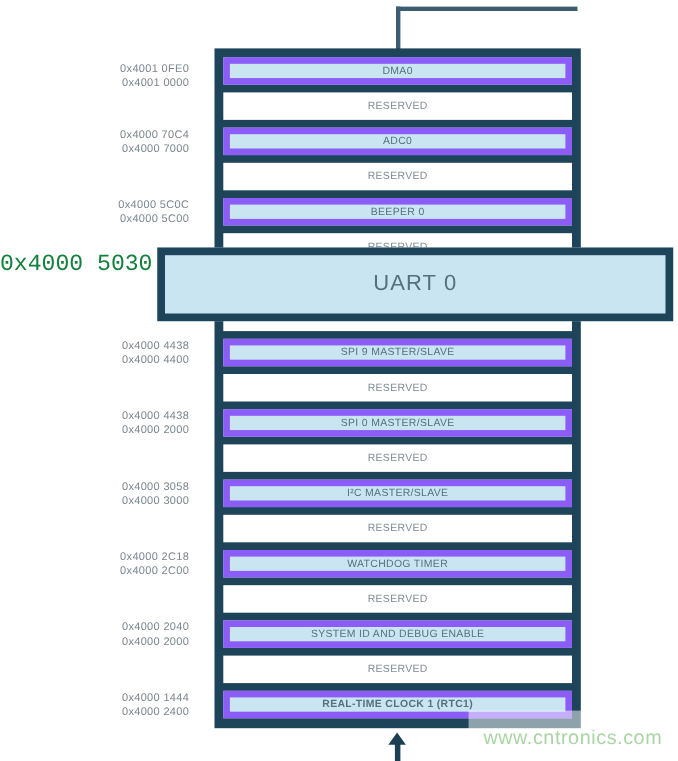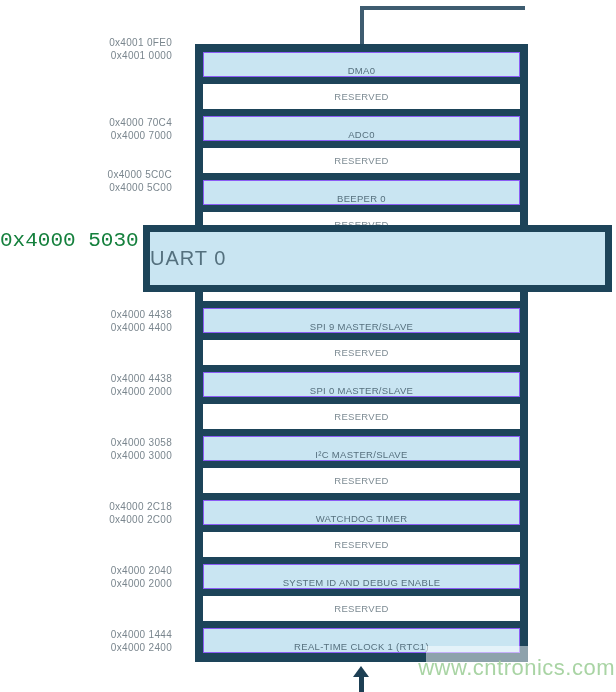--- a/index.html
+++ b/index.html
@@ -41,22 +41,22 @@
   }
   .row {
     width: 317px;
     height: 25px;
     margin-bottom: 7px;
     display: flex;
     align-items: center;
     justify-content: center;
     box-sizing: border-box;
   }
-  .row:last-child { margin-bottom: 1px; }
-  .row.blue  { background: #c9e5f2; border: 1px solid #8b5cf6; align-items: flex-end; }
+  .row:last-child { margin-bottom: 1px; font-weight: bold; }
+  .row.blue  { background: #c9e5f2; border: 6px solid #8b5cf6; }
   .row.white { background: #ffffff; text-align: center; }
   .row .lbl {
     font-size: 9.5px;
     letter-spacing: 0.3px;
     color: #56707e;
     white-space: nowrap;
   }
   .row.white .lbl { color: #7d8b93; }
 
   
@@ -74,21 +74,21 @@
   
   .callout {
     position: absolute;
     left: 143px; top: 225px;
     width: 469px; height: 67px;
     box-sizing: border-box;
     background: #c9e5f2;
     border: 7px solid #1d4459;
     display: flex;
     align-items: center;
-    justify-content: flex-start;
+    justify-content: center;
     z-index: 3;
   }
   .callout .callout-lbl {
     font-size: 20px;
     letter-spacing: 1px;
     color: #54707e;
   }
   .big-addr {
     position: absolute;
     left: 0; top: 227px;
@@ -121,45 +121,45 @@
   
   .wm-overlay {
     position: absolute;
     right: 0; bottom: 0;
     width: 190px; height: 46px;
     background: rgba(255,255,255,0.5);
     z-index: 4;
   }
   .wm-text {
     position: absolute;
-    right: 1px; bottom: 11px;
-    font-size: 22px;
+    right: 14px; bottom: 11px;
+    font-size: 18px;
     color: #a9d4a4;
     letter-spacing: 0.5px;
     z-index: 5;
     white-space: nowrap;
   }
 </style>
 </head>
 <body>
 
 <div class="canvas">
 
   <div class="conn-v"></div>
   <div class="conn-h"></div>
 
-  <div class="addr" style="top:36px">
+  <div class="addr" style="top:56px">
     <div>0x4001 0FE0</div>
     <div>0x4001 0000</div>
   </div>
   <div class="addr" style="top:116px">
     <div>0x4000 70C4</div>
     <div>0x4000 7000</div>
   </div>
-  <div class="addr" style="top:168px">
+  <div class="addr" style="top:180px">
     <div>0x4000 5C0C</div>
     <div>0x4000 5C00</div>
   </div>
   <div class="addr" style="top:308px">
     <div>0x4000 4438</div>
     <div>0x4000 4400</div>
   </div>
   <div class="addr" style="top:372px">
     <div>0x4000 4438</div>
     <div>0x4000 2000</div>

